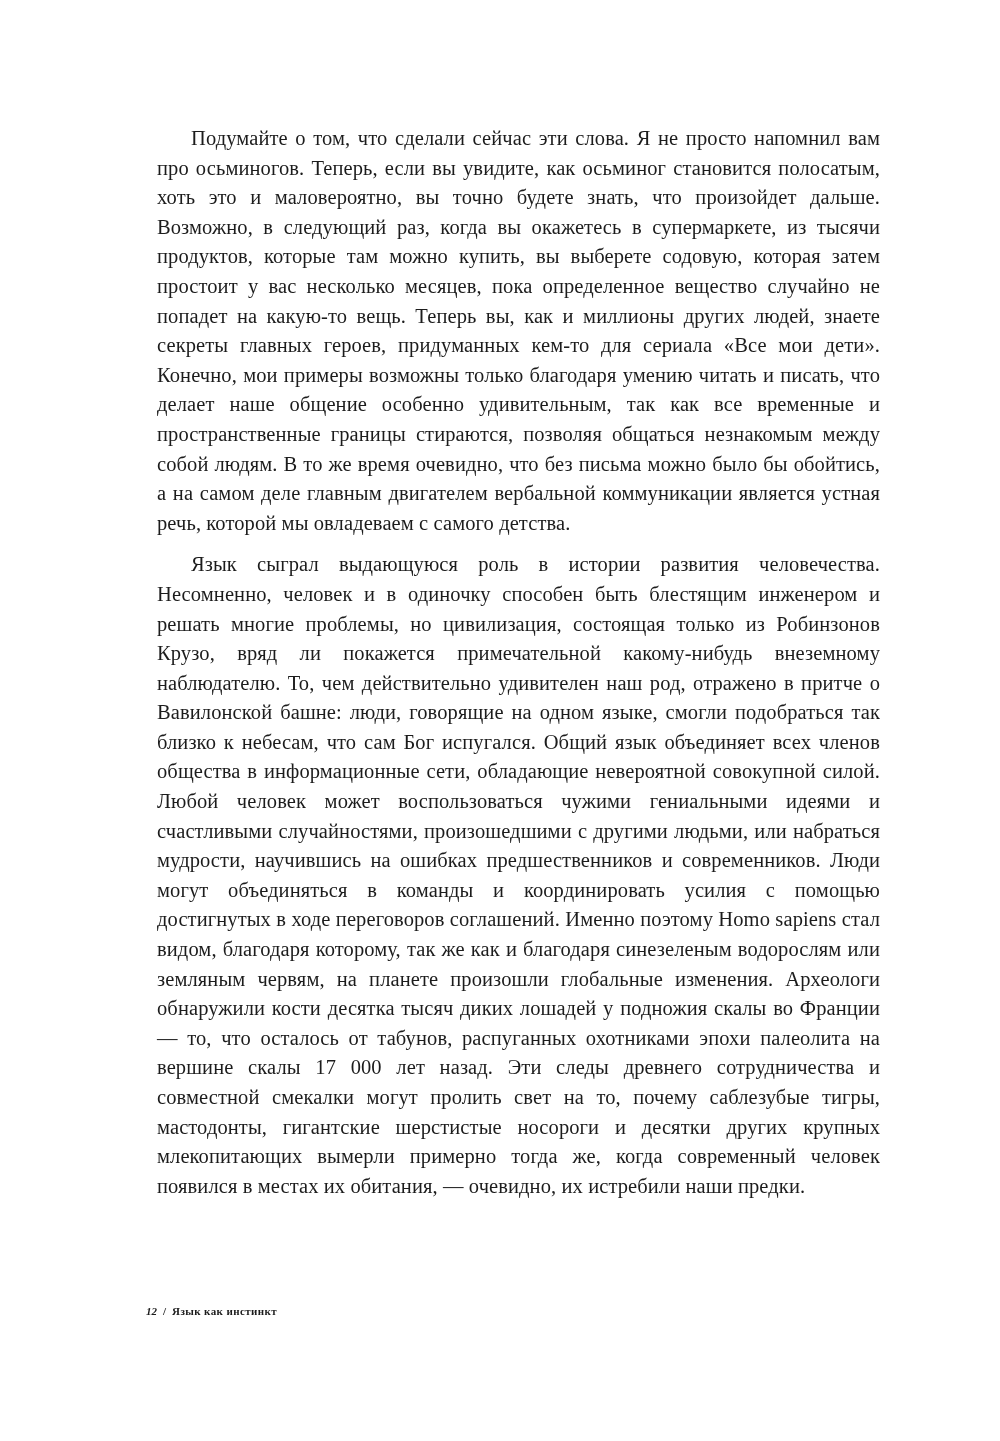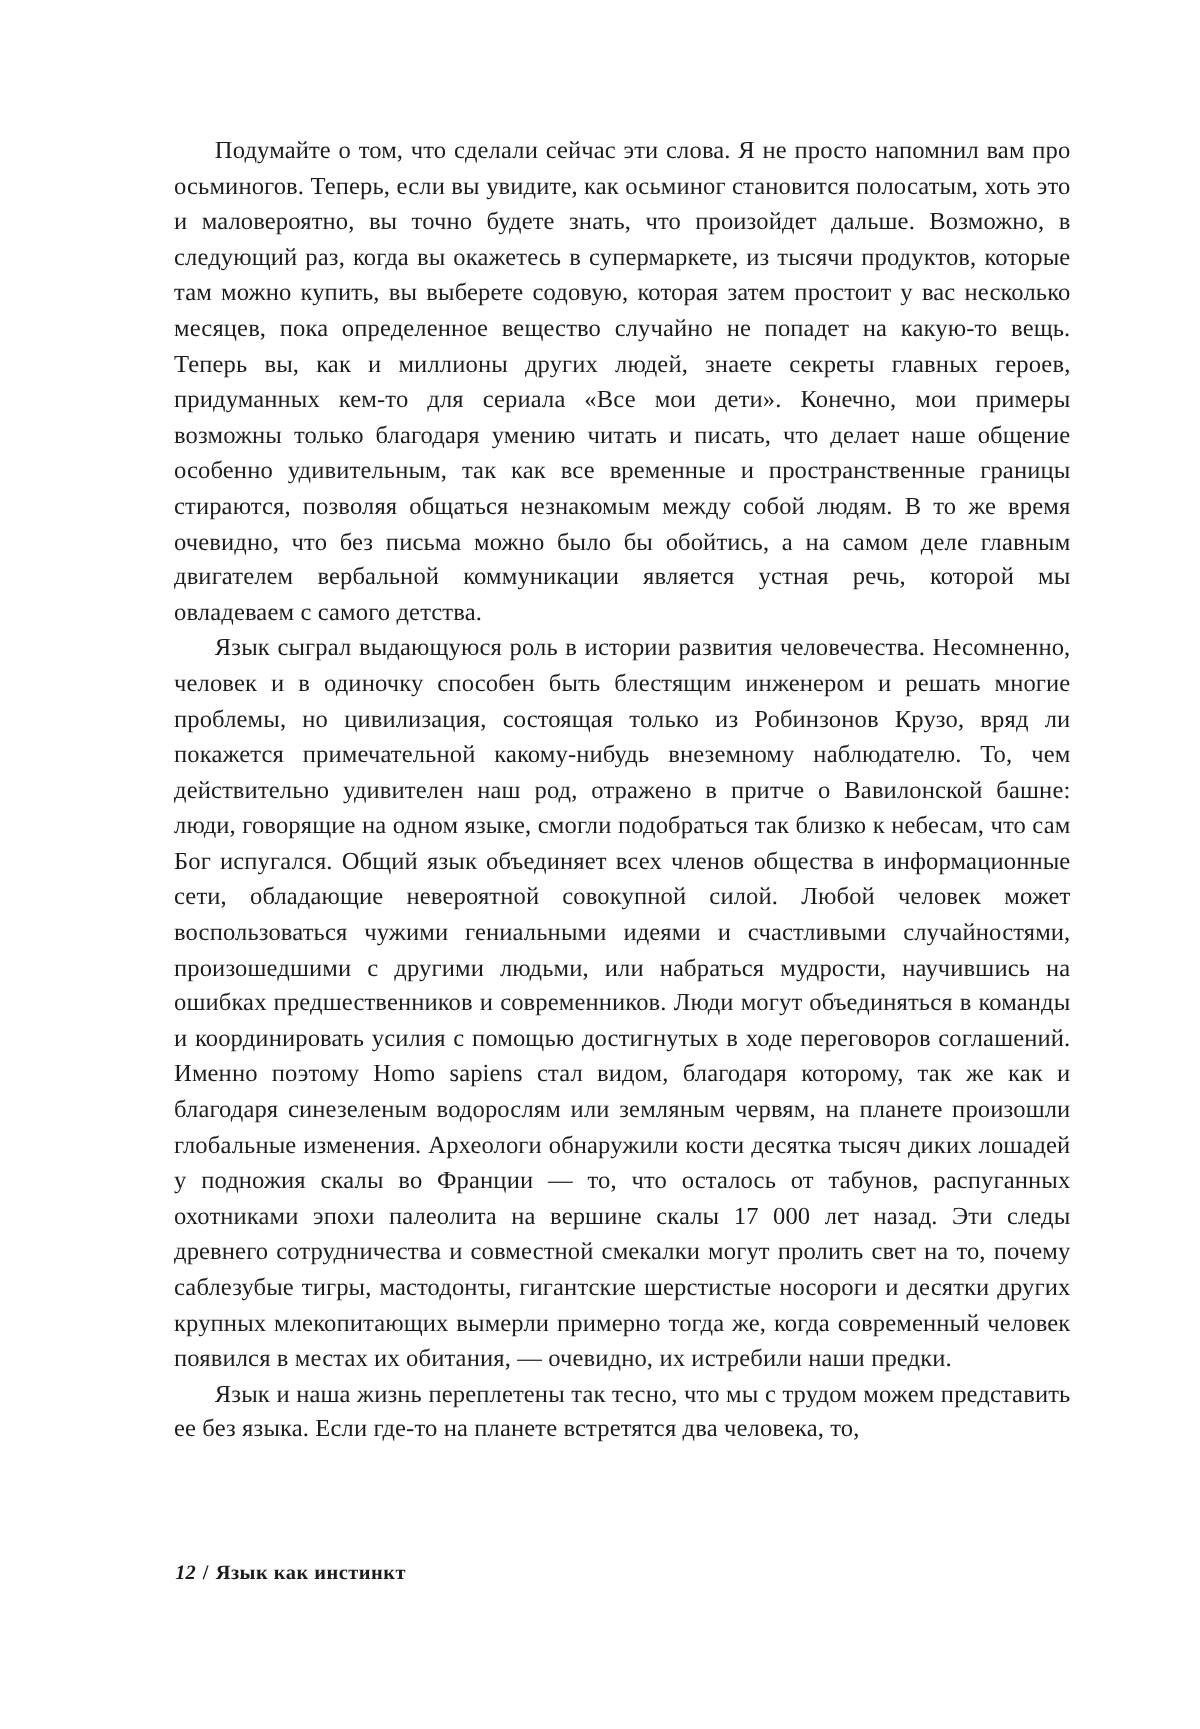--- a/index.html
+++ b/index.html
@@ -24,32 +24,32 @@
     top: 112px;
     left: 145px;
     width: 747px;
     color: #1c1c1c;
     font-size: 20.5px;
     line-height: 29.6px;
     text-align: justify;
     letter-spacing: 0.1px;
   }
   .text-block p {
-    margin: 0;
+    margin: 12px;
     padding: 0;
     text-indent: 34px;
   }
   .text-block .italic {
   }
   .running-footer {
     position: absolute;
     top: 1301px;
     left: 146px;
     color: #1c1c1c;
-    font-size: 17px;
+    font-size: 11px;
     line-height: 20px;
     text-align: center;
   }
   .running-footer .folio {
     font-style: italic;
     font-weight: bold;
   }
   .running-footer .sep {
     font-weight: bold;
     padding: 0 6px;
@@ -60,20 +60,19 @@
   }
 </style>
 </head>
 <body>
 
 <div class="page">
 
   <main class="text-block" id="paragraphs">
       <p><span>Подумайте о том, что сделали сейчас эти слова. Я не просто напомнил вам про осьминогов. Теперь, если вы увидите, как осьминог становится полосатым, хоть это и маловероятно, вы точно будете знать, что произойдет дальше. Возможно, в следующий раз, когда вы окажетесь в супермаркете, из тысячи продуктов, которые там можно купить, вы выберете содовую, которая затем простоит у вас несколько месяцев, пока определенное вещество случайно не попадет на какую-то вещь. Теперь вы, как и миллионы других людей, знаете секреты главных героев, придуманных кем-то для сериала «Все мои дети». Конечно, мои примеры возможны только благодаря умению читать и писать, что делает наше общение особенно удивительным, так как все временные и пространственные границы стираются, позволяя общаться незнакомым между собой людям. В то же время очевидно, что без письма можно было бы обойтись, а на самом деле главным двигателем вербальной коммуникации является устная речь, которой мы овладеваем с самого детства.</span></p>
       <p><span>Язык сыграл выдающуюся роль в истории развития человечества. Несомненно, человек и в одиночку способен быть блестящим инженером и решать многие проблемы, но цивилизация, состоящая только из Робинзонов Крузо, вряд ли покажется примечательной какому-нибудь внеземному наблюдателю. То, чем действительно удивителен наш род, отражено в притче о Вавилонской башне: люди, говорящие на одном языке, смогли подобраться так близко к небесам, что сам Бог испугался. Общий язык объединяет всех членов общества в информационные сети, обладающие невероятной совокупной силой. Любой человек может воспользоваться чужими гениальными идеями и счастливыми случайностями, произошедшими с другими людьми, или набраться мудрости, научившись на ошибках предшественников и современников. Люди могут объединяться в команды и координировать усилия с помощью достигнутых в ходе переговоров соглашений. Именно поэтому </span><span class="italic">Homo sapiens</span><span> стал видом, благодаря которому, так же как и благодаря синезеленым водорослям или земляным червям, на планете произошли глобальные изменения. Археологи обнаружили кости десятка тысяч диких лошадей у подножия скалы во Франции — то, что осталось от табунов, распуганных охотниками эпохи палеолита на вершине скалы 17 000 лет назад. Эти следы древнего сотрудничества и совместной смекалки могут пролить свет на то, почему саблезубые тигры, мастодонты, гигантские шерстистые носороги и десятки других крупных млекопитающих вымерли примерно тогда же, когда современный человек появился в местах их обитания, — очевидно, их истребили наши предки.</span></p>
-      <p><span>Язык и наша жизнь переплетены так тесно, что мы с трудом можем представить ее без языка. Если где-то на планете встретятся два человека, то,</span></p>
     </main>
 
   <footer class="running-footer">
     <span class="folio">12</span><span class="sep">/</span><span class="running-title">Язык как инстинкт</span>
   </footer>
 
 </div>
 
 </body></html>

